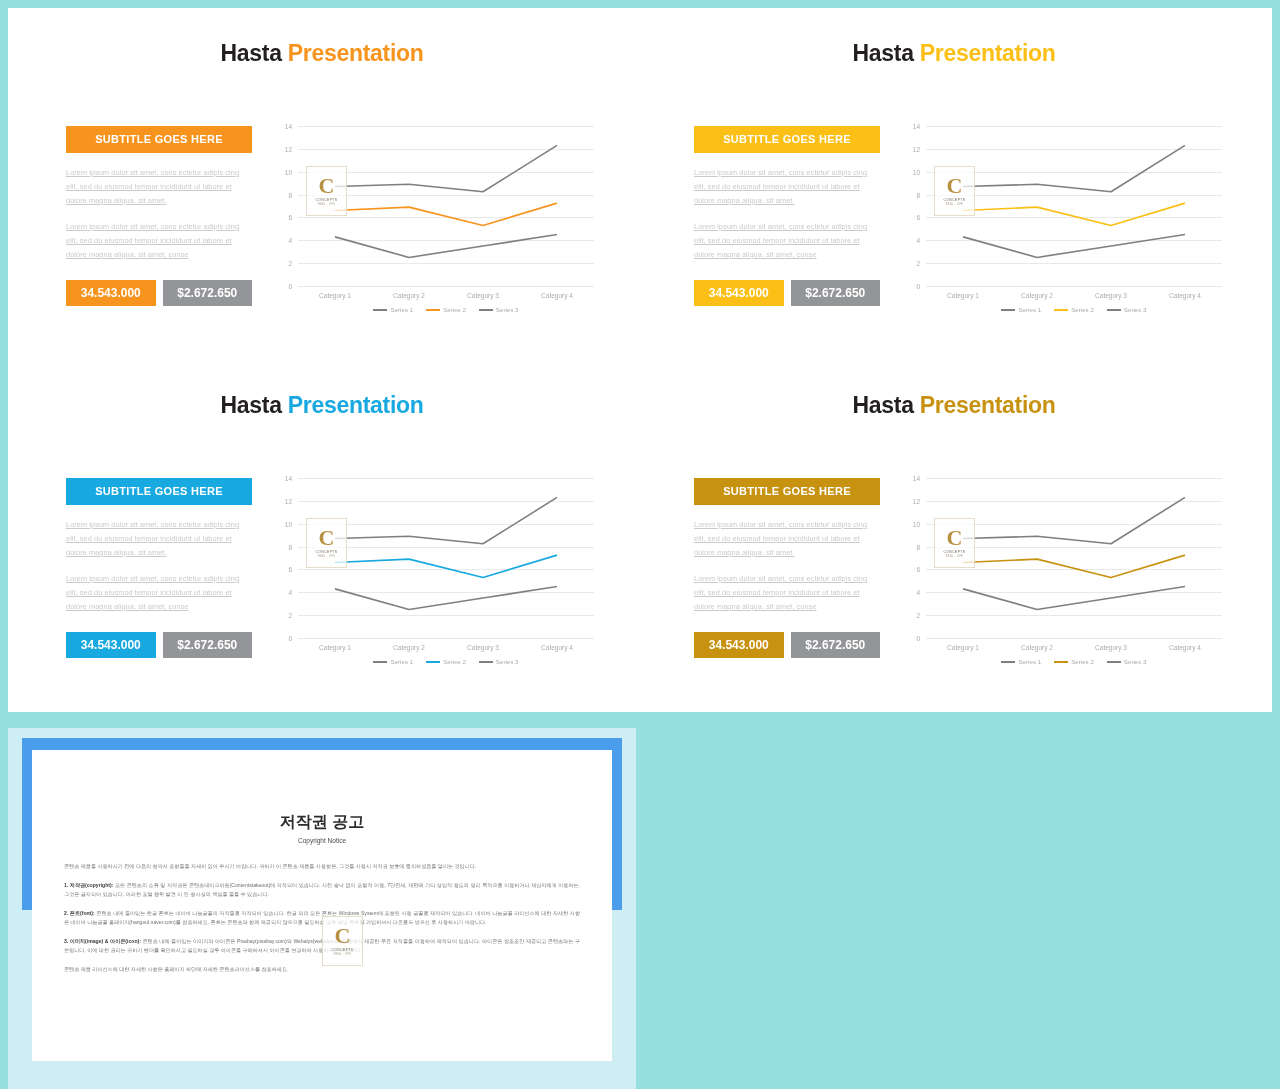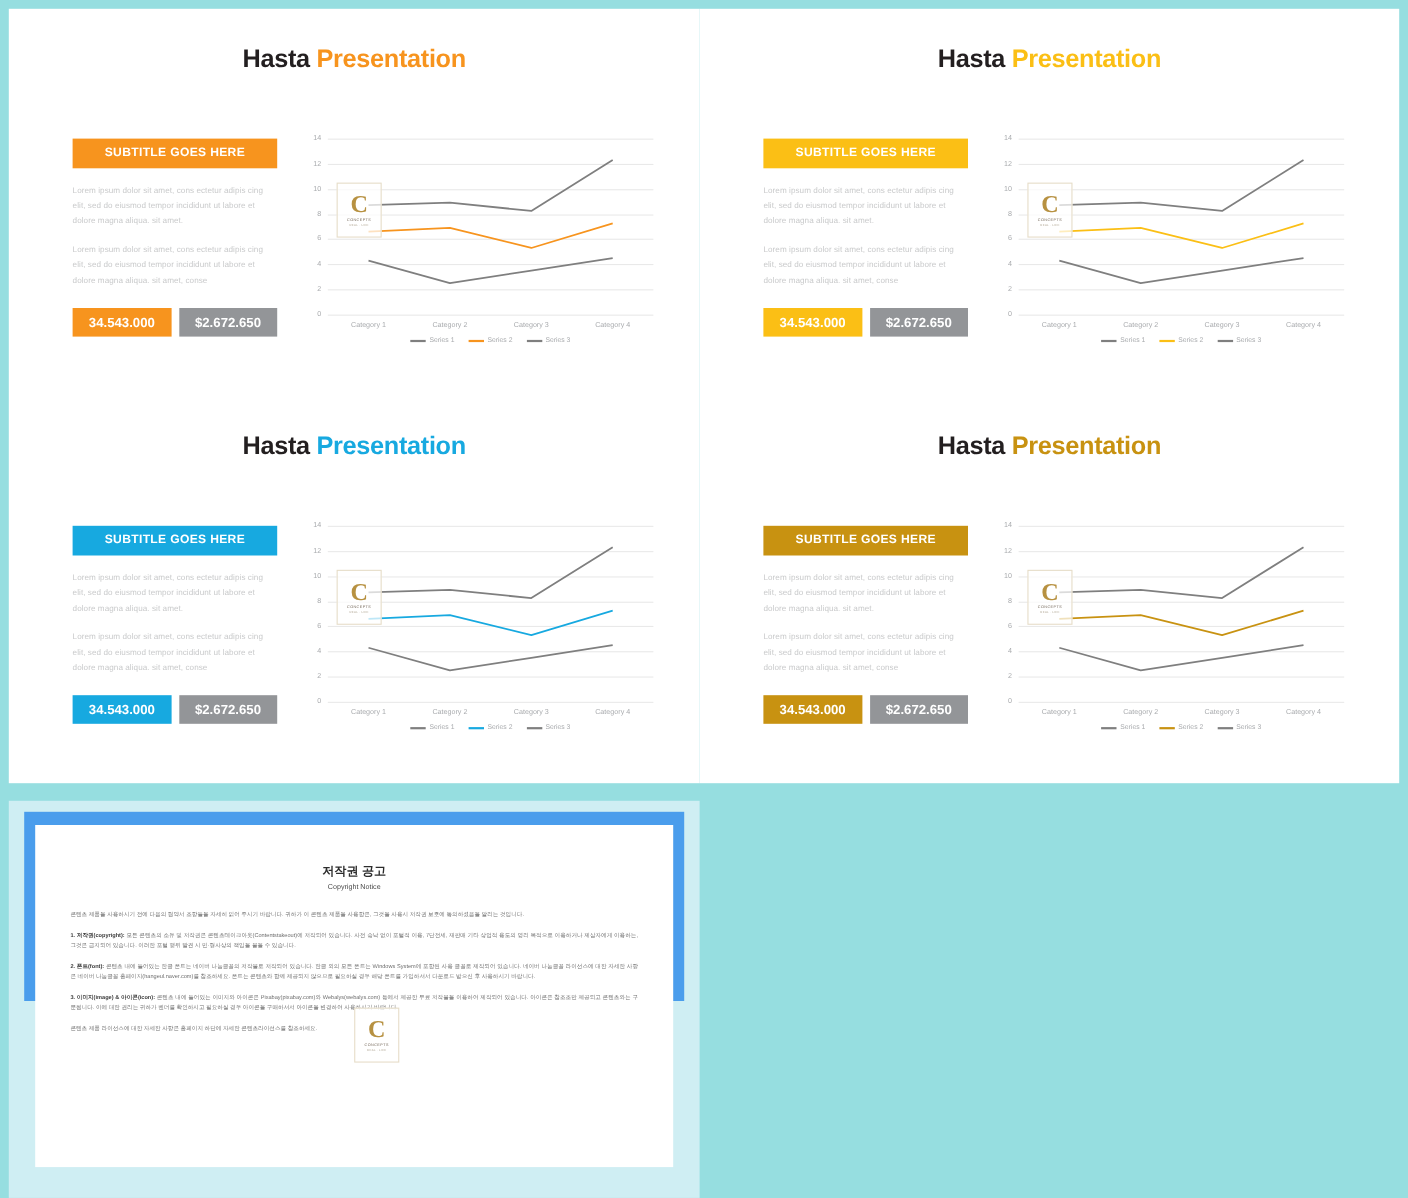--- a/index.html
+++ b/index.html
@@ -55,20 +55,21 @@
     font-weight:bold;
     letter-spacing:0.3px;
     background:#f7941e;
   }
   .para{
     margin-top:13px;
     font-size:7.4px;
     line-height:14px;
     color:#c9cacb;
     letter-spacing:0.05px;
+    text-decoration:underline;
   }
   .para.second{margin-top:12px;}
   .badges{
     margin-top:18px;
     display:flex;
     gap:7px;
     justify-content:space-between;
   }
   .badge{
     width:90px;height:26px;
@@ -177,24 +178,24 @@
   .copy-paper{
     position:absolute;
     left:24px;top:22px;
     width:580px;height:311px;
     background:#ffffff;
     padding:0;
     overflow:hidden;
   }
   .cp-title{
     text-align:center;
-    font-size:11px;
+    font-size:16px;
     font-weight:bold;
     color:#2c2c2c;
-    margin-top:34px;
+    margin-top:62px;
   }
   .cp-sub{
     text-align:center;
     font-size:6.5px;
     color:#4a4a4a;
     margin-top:4px;
   }
   .cp-body{
     margin:18px 32px 0 32px;
     font-size:5.1px;

